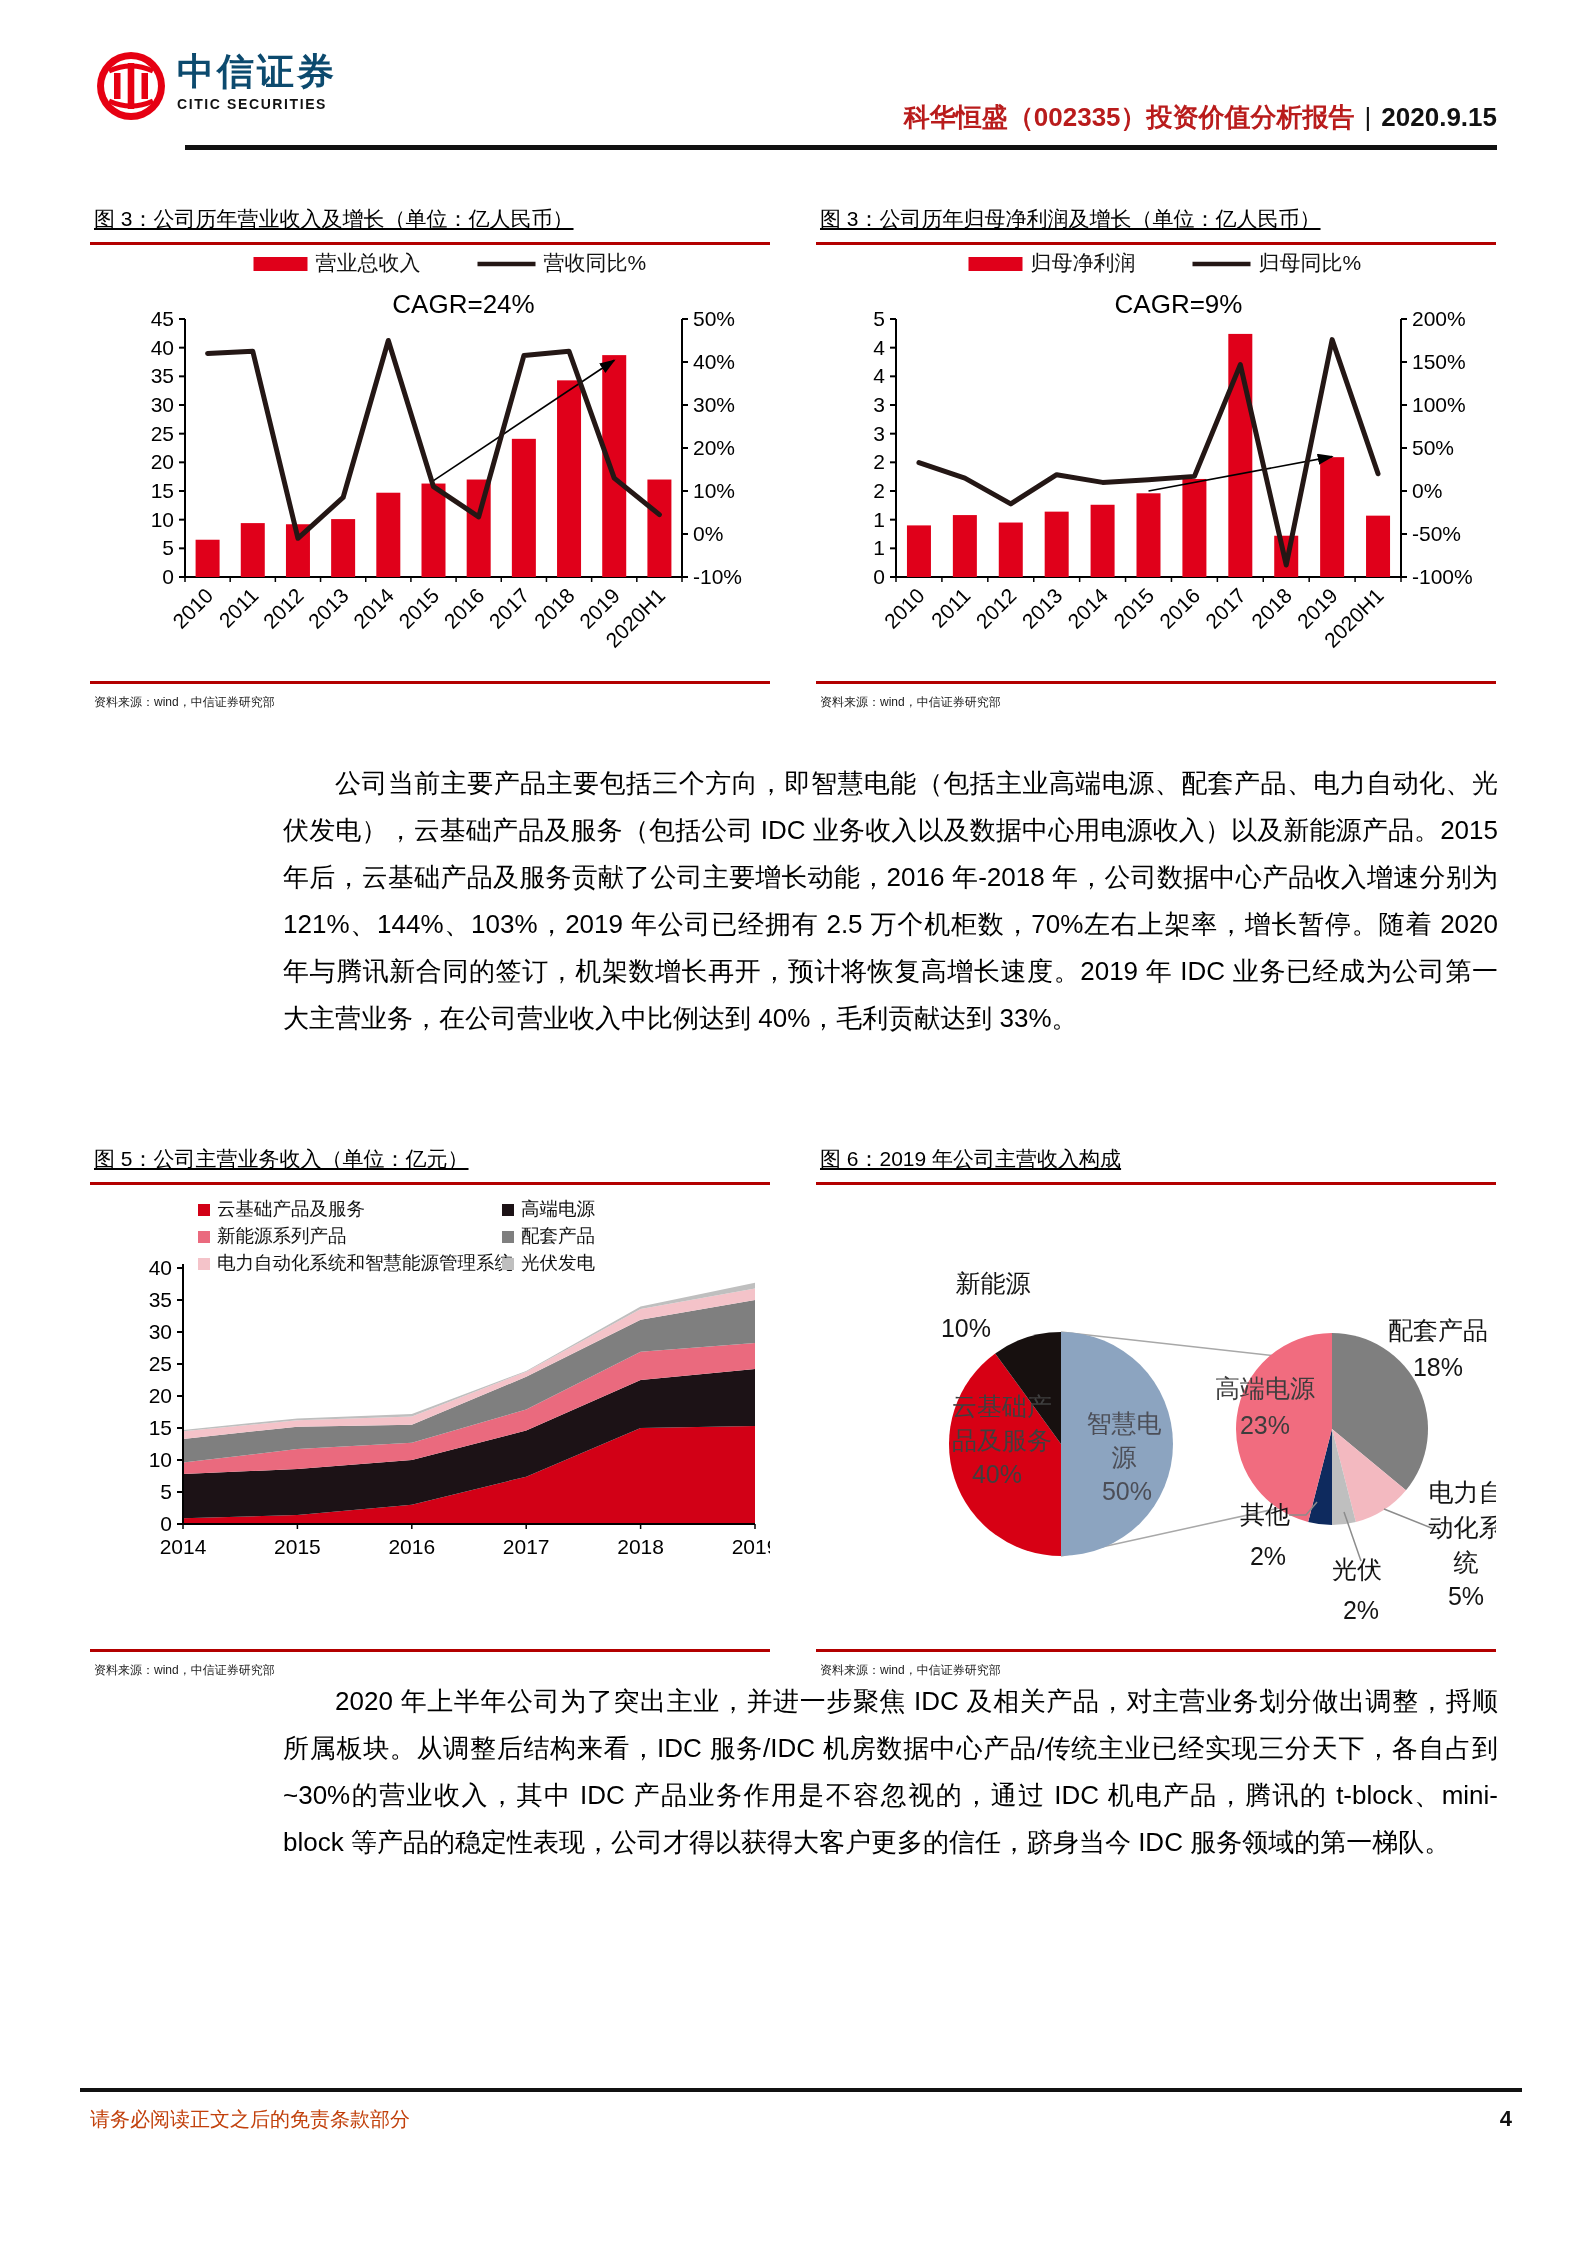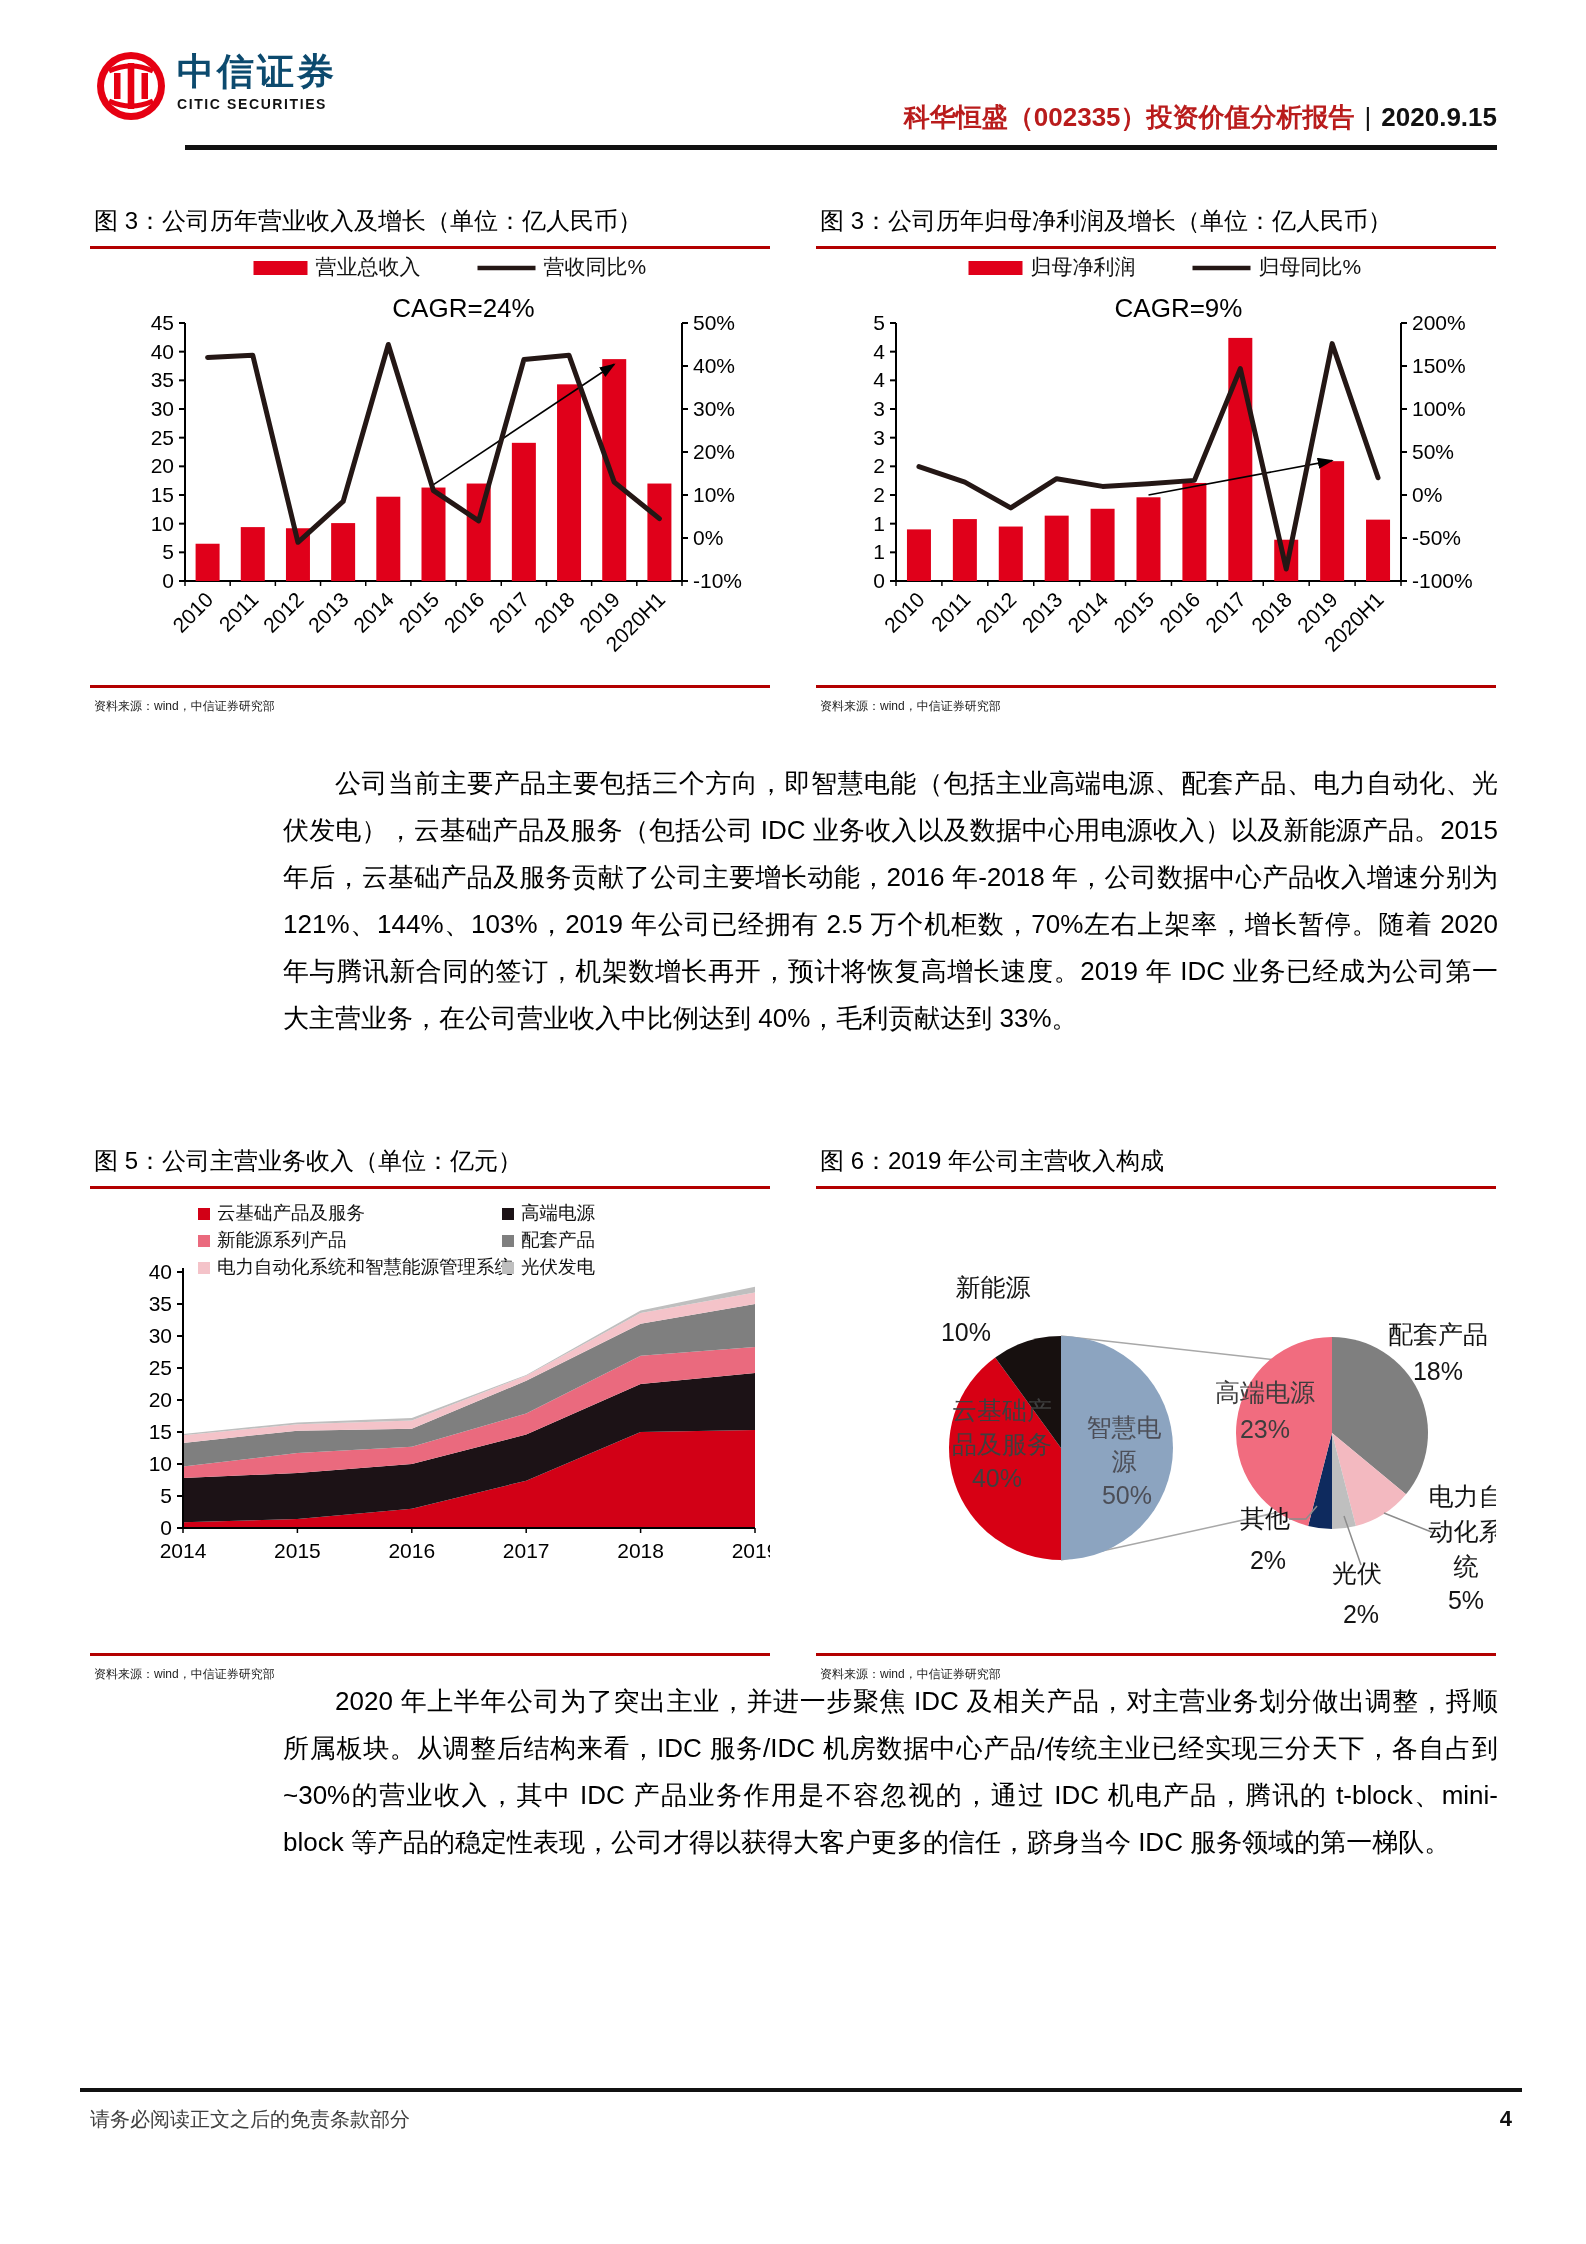--- a/index.html
+++ b/index.html
@@ -11,30 +11,30 @@
   .logo-text{margin-left:10px;}
   .logo-cn{font-size:37px;font-weight:bold;letter-spacing:3px;color:#0c4a6e;line-height:1.1;margin-top:2px;}
   .logo-en{font-size:14px;font-weight:600;letter-spacing:1.6px;color:#111;margin-top:3px;}
   .head-title{position:absolute;top:100px;right:89px;font-size:26px;font-weight:bold;white-space:nowrap;}
   .head-title .red{color:#b91c1c;}
   .head-title .sep{color:#111;margin:0 10px;font-weight:400;}
   .head-title .date{color:#111;}
   .head-rule{position:absolute;top:145px;left:185px;right:89px;height:5px;background:#111;}
   
   .figblock{position:absolute;width:680px;}
-  .fig-title{font-size:24px;color:#000;padding:0 0 9px 4px;border-bottom:3.5px solid #b30000;white-space:nowrap;}
+  .fig-title{font-size:21px;color:#000;padding:0 0 9px 4px;border-bottom:3.5px solid #b30000;white-space:nowrap;text-decoration:underline;}
   .figblock svg.chart{display:block;margin-top:4px;}
   .fig-source{border-top:3px solid #b30000;padding:10px 0 0 4px;font-size:12px;color:#1c1c1c;}
   
   .para{position:absolute;left:283px;width:1215px;font-size:26px;line-height:47px;
         text-align:justify;text-indent:2em;color:#000;}
   
   .foot-rule{position:absolute;top:2088px;left:80px;right:64px;height:4px;background:#111;}
   .foot-row{position:absolute;top:2106px;left:90px;right:74px;display:flex;justify-content:space-between;align-items:baseline;}
-  .foot-disclaimer{font-size:20px;color:#404040;}
+  .foot-disclaimer{font-size:20px;color:#c2410c;}
   .foot-page{font-size:22px;font-weight:bold;color:#111;}
 </style>
 </head>
 <body>
 
 <div class="page">
 
   <div class="logo">
     <svg width="72" height="72" viewBox="0 0 72 72">
       <circle cx="36" cy="36" r="34" fill="#e60012"></circle>

